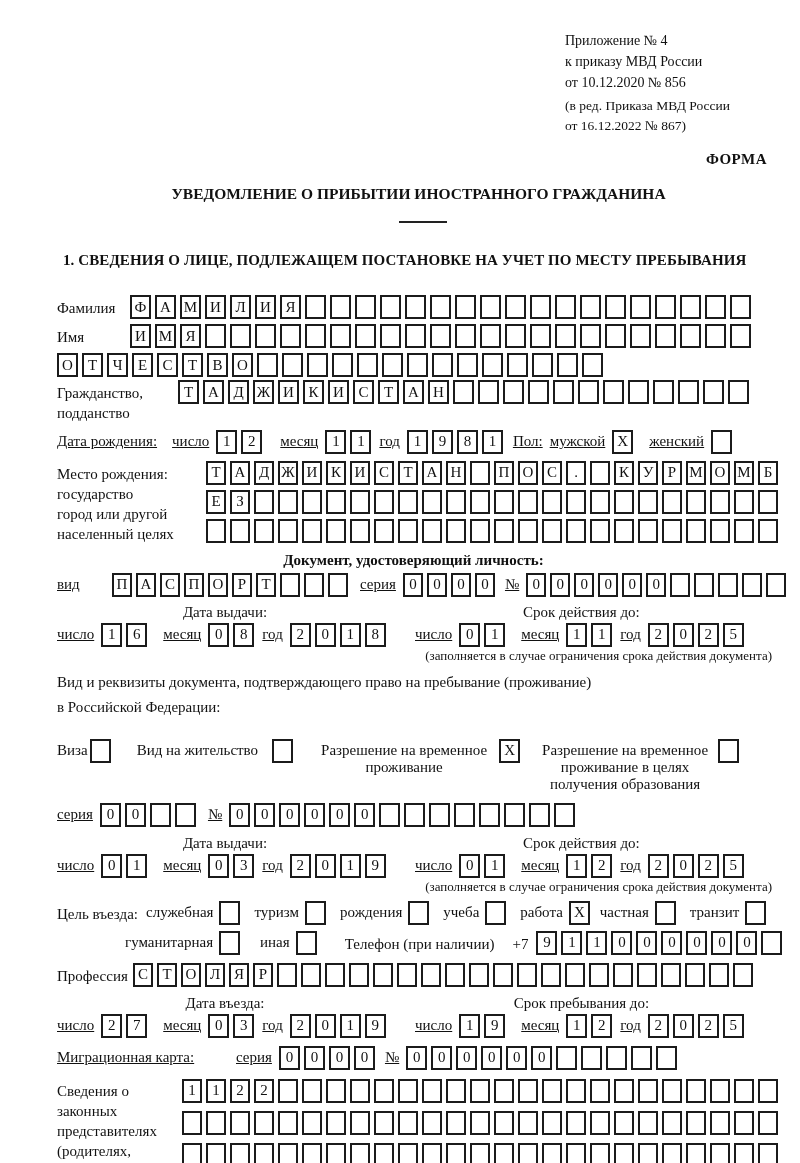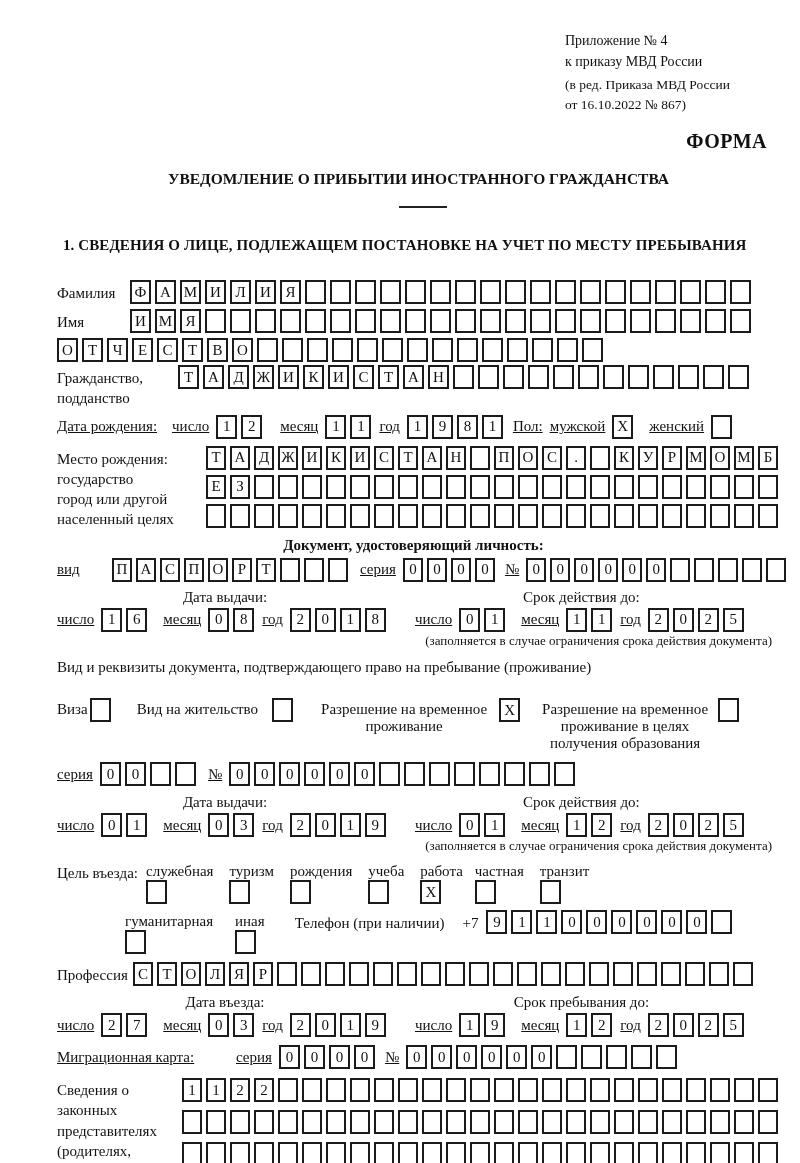--- a/index.html
+++ b/index.html
@@ -7,21 +7,21 @@
   .page {
     width:800px; height:1163px; margin:0 auto; background:#ffffff;
     font-family:"Liberation Serif","DejaVu Serif",serif; color:#111;
     overflow:hidden; position:relative;
   }
   .content { padding:30px 0 0 57px; font-size:15px; }
 
   
   .hdr { margin-left:auto; width:205px; margin-right:30px; font-size:14px; line-height:1.5; }
   .hdr .amend { font-size:13.5px; margin-top:3px; line-height:1.45; }
-  .forma { text-align:right; margin:16px 33px 0 0; font-weight:bold; font-size:20px; letter-spacing:.5px; }
+  .forma { text-align:right; margin:16px 33px 0 0; font-weight:bold; font-size:15px; letter-spacing:.5px; }
 
   
   .title { text-align:center; font-weight:bold; font-size:15.5px; line-height:1.55; margin:14px 20px 0 0; }
   .title-blank { display:inline-block; width:48px; border-bottom:2px solid #222; height:13px; margin-left:8px; }
   .sec { font-weight:bold; font-size:15px; margin:22px 10px 0 6px; letter-spacing:.1px; }
 
   
   .form { margin-top:26px; }
   .row { display:flex; align-items:flex-start; margin-bottom:5px; }
   .lbl { padding-top:3px; line-height:1.35; }
@@ -47,41 +47,42 @@
   .dhead { text-align:center; margin-bottom:2px; }
   .dcol-l { width:336px; flex:none; }
   .dcol-r { margin-left:22px; }
   .dnote { font-size:13px; text-align:right; margin:1px 28px 0 0; }
 
   
   .cbrow { display:flex; align-items:flex-start; }
   .cbitem { display:flex; align-items:flex-start; }
   .cbitem .txt { padding-top:3px; }
   .cbitem.center .txt { text-align:center; }
-  .purpose { display:flex; align-items:flex-start; margin-right:10px;flex-direction:column; }
+  .purpose { display:flex; align-items:flex-start; margin-right:10px; }
   .purpose .txt { padding-top:3px; margin-right:6px; }
 </style>
 </head>
 <body>
 
 <div class="page">
   <div class="content">
 
     <div class="hdr">
       <div>Приложение № 4</div>
       <div>к приказу МВД России</div>
+      <div>от 10.12.2020 № 856</div>
       <div class="amend">
         <div>(в ред. Приказа МВД России</div>
-        <div>от 16.10.2022 № 867)</div>
+        <div>от 16.12.2022 № 867)</div>
       </div>
     </div>
     <div class="forma">ФОРМА</div>
 
     <div class="title">
-      <div>УВЕДОМЛЕНИЕ О ПРИБЫТИИ ИНОСТРАННОГО ГРАЖДАНСТВА</div>
+      <div>УВЕДОМЛЕНИЕ О ПРИБЫТИИ ИНОСТРАННОГО ГРАЖДАНИНА</div>
       <div><span class="title-blank"></span></div>
     </div>
 
     <div class="sec">1. СВЕДЕНИЯ О ЛИЦЕ, ПОДЛЕЖАЩЕМ ПОСТАНОВКЕ НА УЧЕТ ПО МЕСТУ ПРЕБЫВАНИЯ</div>
 
     <div class="form">
 
       <div class="row">
         <div class="lbl w73">Фамилия</div>
         <div class="cells">
@@ -397,20 +398,21 @@
                 <span class="cell">2</span>
                 <span class="cell">5</span>
               </span>
           </div>
         </div>
       </div>
       <div class="dnote">(заполняется в случае ограничения срока действия документа)</div>
 
       <div style="margin-top:6px;line-height:1.7;">
         <div>Вид и реквизиты документа, подтверждающего право на пребывание (проживание)</div>
+        <div>в Российской Федерации:</div>
       </div>
 
       <div class="cbrow" style="margin-top:18px;">
         <div class="cbitem">
           <span class="txt">Виза</span>
           <span class="cell" style="margin-left:2px"></span>
         </div>
         <div class="cbitem" style="margin-left:22px;">
           <span class="txt">Вид на жительство</span>
           <span class="cell" style="margin-left:14px"></span>

